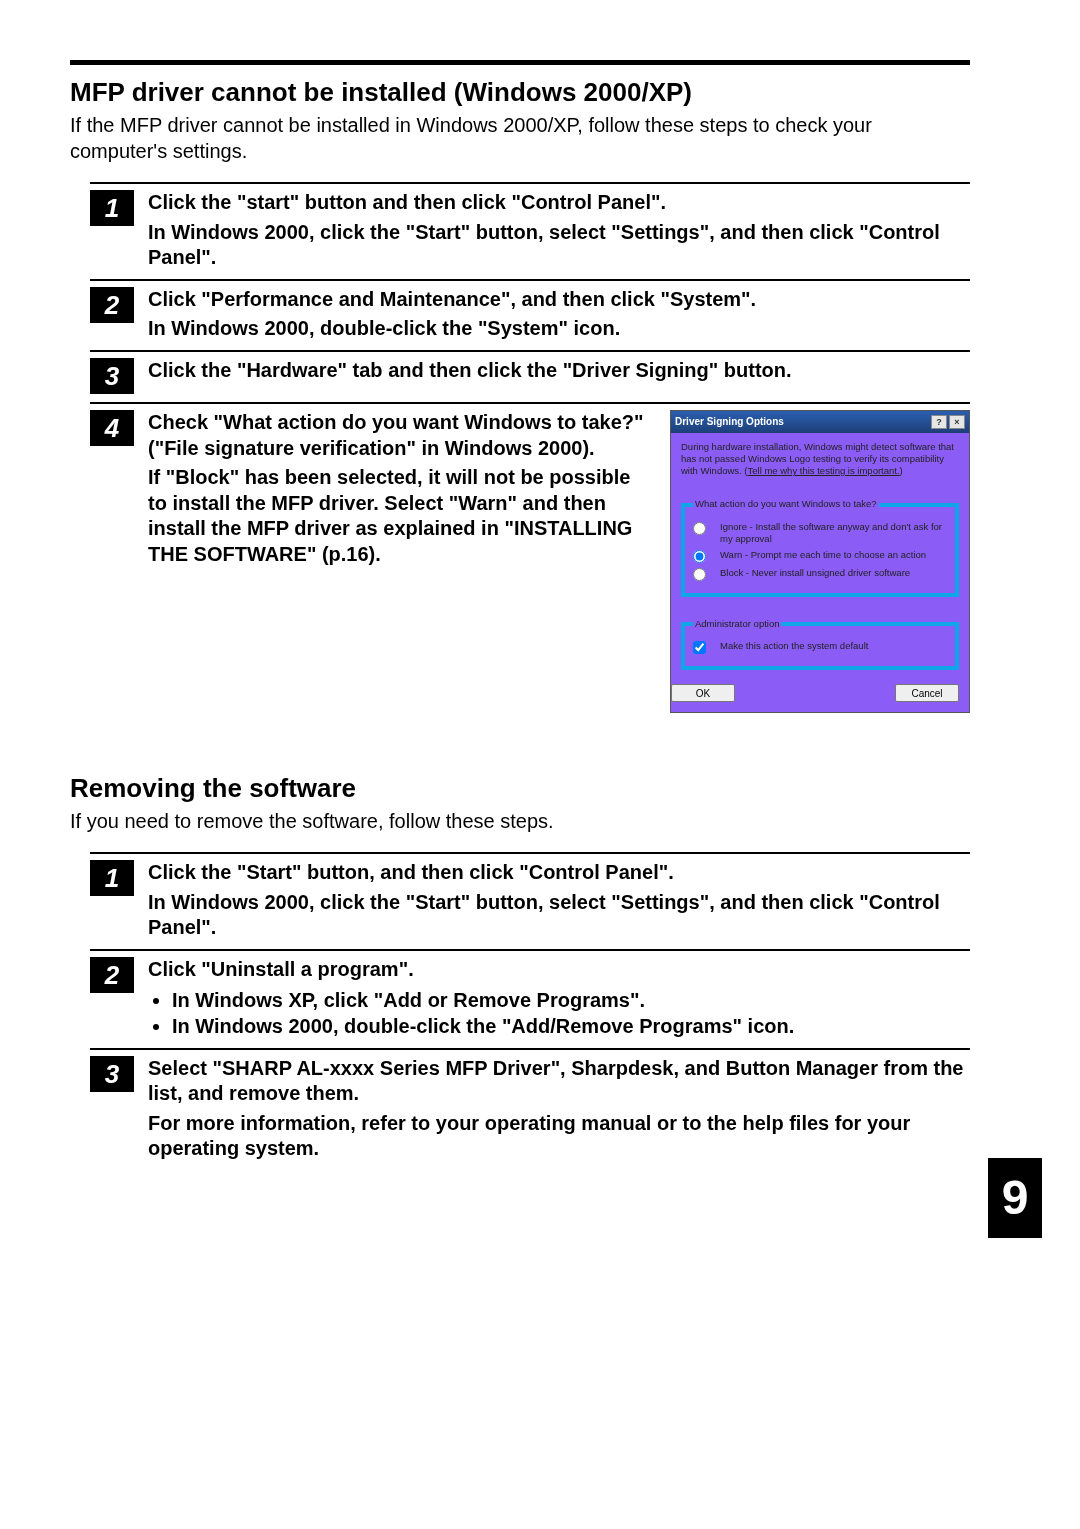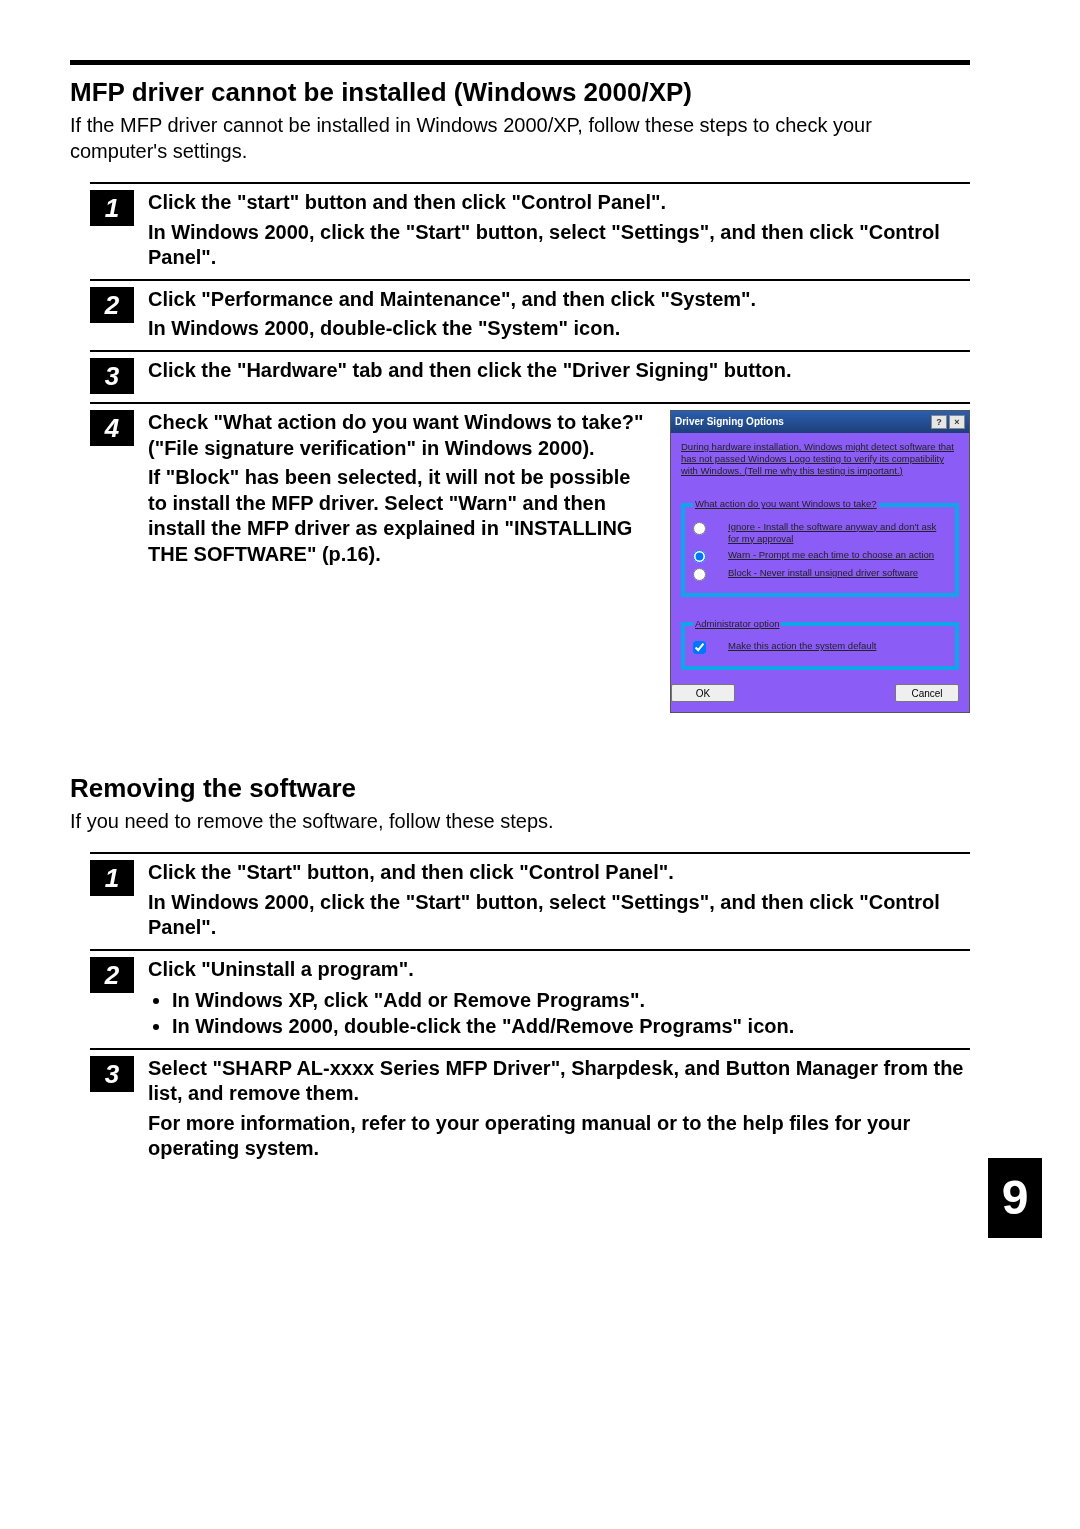--- a/index.html
+++ b/index.html
@@ -97,30 +97,30 @@
   .dbtns { display:flex; gap:2px; }
   .dbtn {
     width: 16px; height: 14px;
     background: #e6e6e6;
     border: 1px solid #888;
     font-size: 9px;
     text-align: center;
     line-height: 12px;
     color: #333;
   }
-  .dialog-body { padding: 8px 10px 6px 10px; text-decoration: underline; }
+  .dialog-body { padding: 8px 10px 6px 10px; }
   .dialog-body p { margin-bottom: 4px; }
   .dialog-body a { text-decoration: underline; color:#222; }
   fieldset {
     border: 4px solid #0ea5e9;
     margin-top: 21px;
     padding: 6px 8px 8px 8px;
   }
   legend { font-size: 9.5px; padding: 0 2px; }
-  .radio-row, .check-row { display:flex; align-items:flex-start; gap:22px; margin: 4px 0; }
+  .radio-row, .check-row { display:flex; align-items:flex-start; gap:14px; margin: 4px 0; }
   .radio-row input, .check-row input { margin-top:1px; }
   .dialog-buttons {
     display:flex; justify-content:space-between; gap:20px;
     padding: 8px 10px 10px 0;
   }
   .dialog-buttons button {
     width: 64px; height: 18px;
     font-size: 10px;
     background:#efefef;
     border:1px solid #777;

